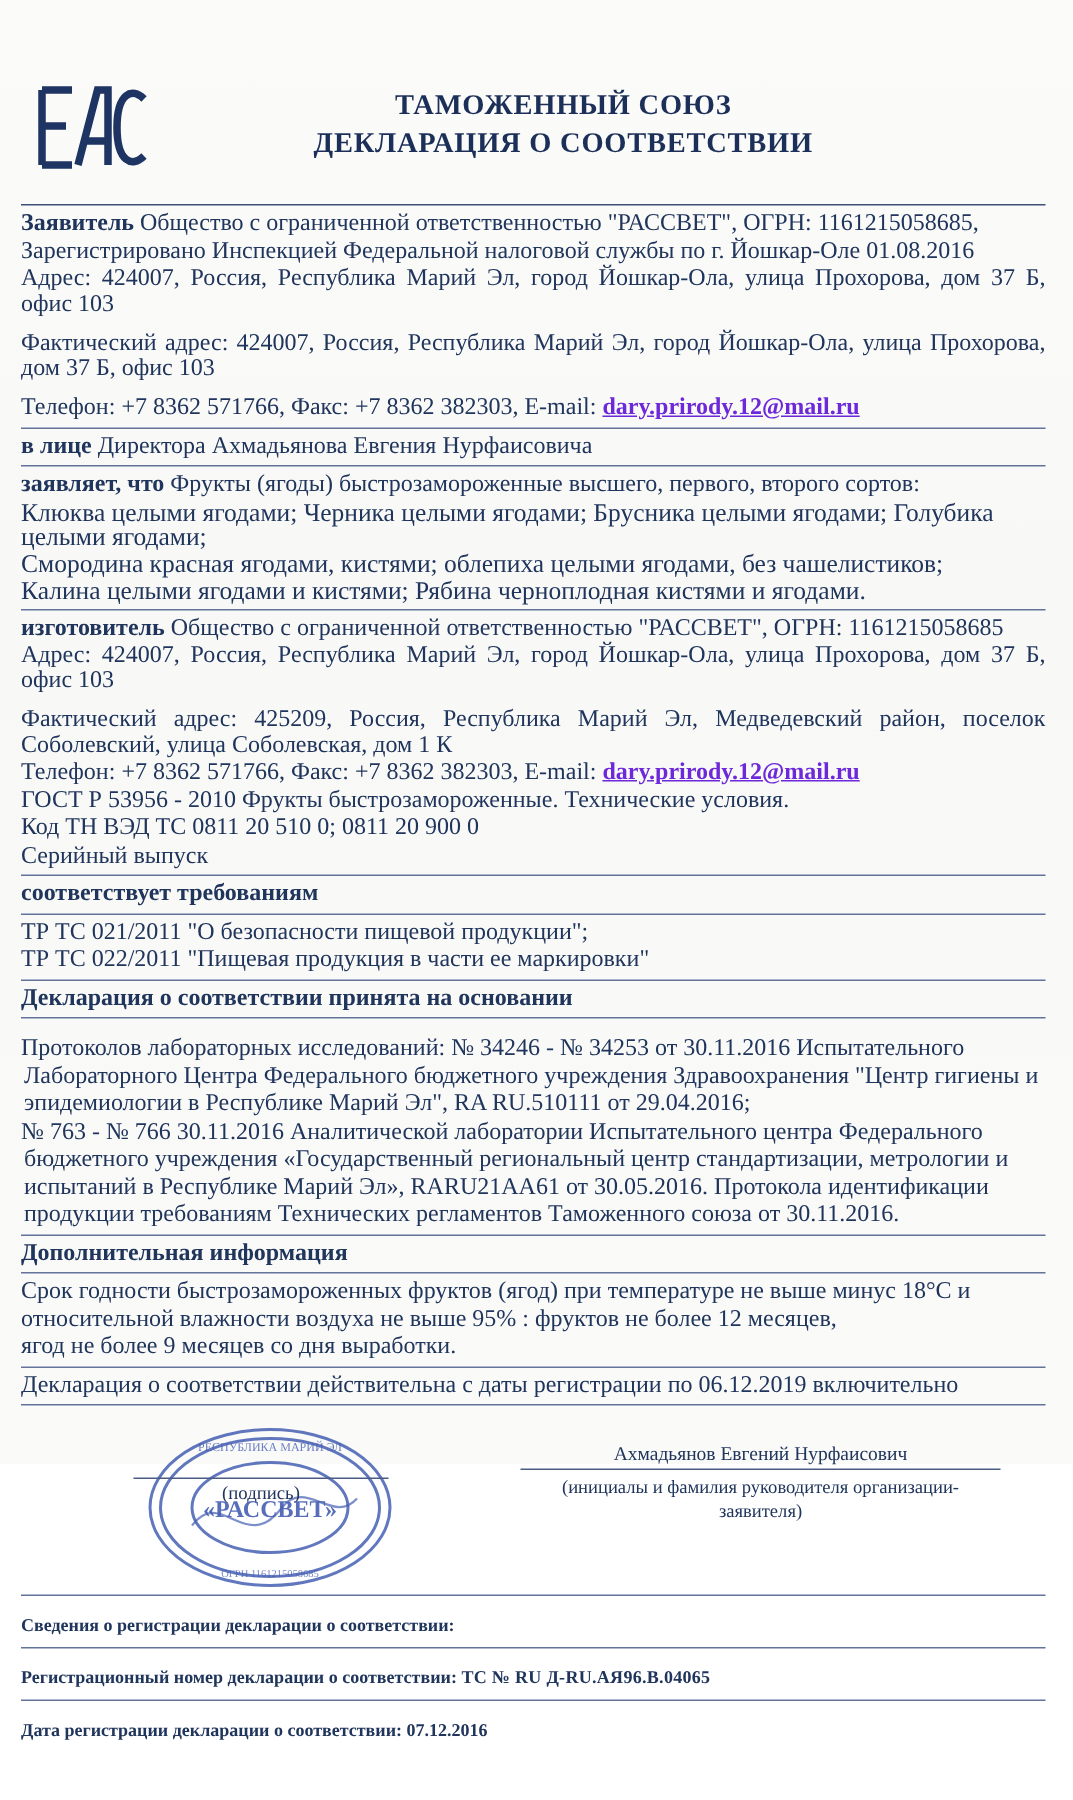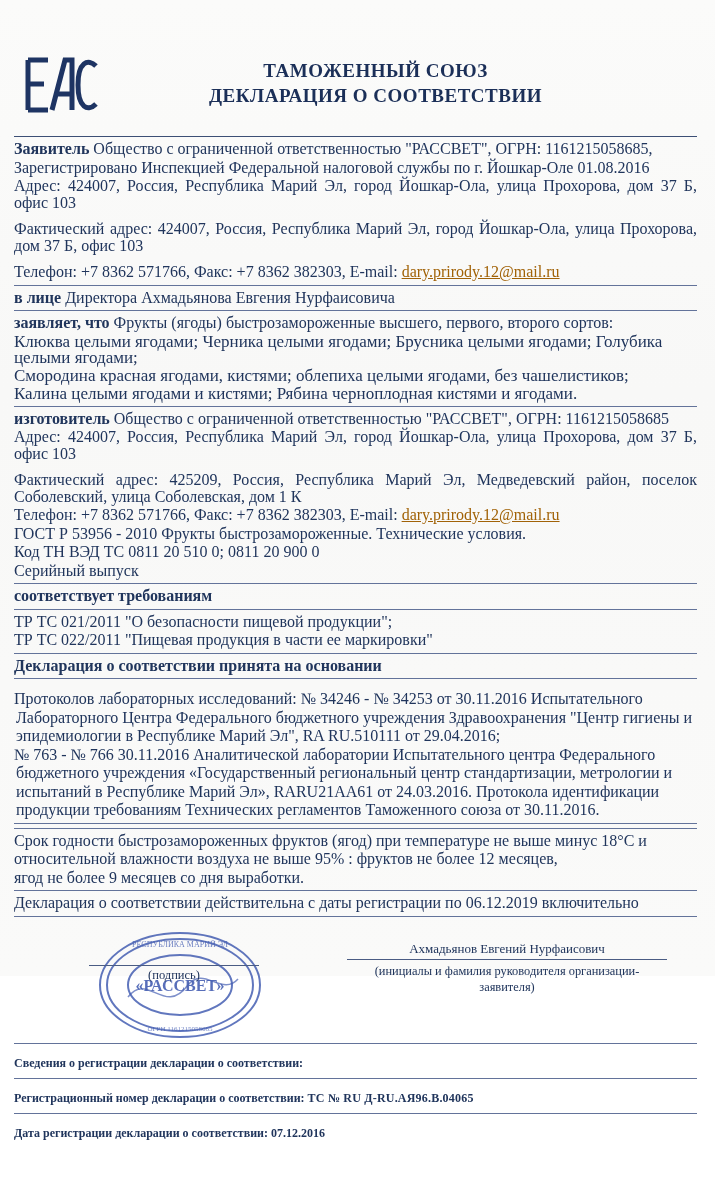--- a/index.html
+++ b/index.html
@@ -78,21 +78,22 @@
   .sec.just { text-align: justify; }
   .lbl {
     font-weight: bold;
   }
   .small {
     font-size: 17px;
     line-height: 16px;
   }
   .link {
     text-decoration: underline;
-    color: #a16207;
+    color: #6d28d9;
+    font-weight: bold;
   }
   .indent { padding-left: 2px; }
   
   .sign-area {
     position: relative;
     height: 112px;
     margin-top: 10px;
   }
   .sign-left {
     position: absolute;
@@ -239,27 +240,28 @@
 
     <div>
       <div class="sec lbl">Декларация о соответствии принята на основании</div>
       <hr class="rule thin">
       <div class="spacer-6"></div>
       <div class="sec">Протоколов лабораторных исследований: № 34246 - № 34253 от 30.11.2016  Испытательного</div>
       <div class="sec indent">Лабораторного Центра Федерального бюджетного учреждения Здравоохранения "Центр гигиены и</div>
       <div class="sec indent">эпидемиологии в Республике Марий Эл",  RA RU.510111 от 29.04.2016;</div>
       <div class="sec">№ 763 - № 766  30.11.2016 Аналитической лаборатории Испытательного центра Федерального</div>
       <div class="sec indent">бюджетного учреждения «Государственный региональный центр стандартизации, метрологии и</div>
-      <div class="sec indent">испытаний в Республике Марий Эл»,  RARU21AA61 от 24.03.2016.     Протокола идентификации</div>
+      <div class="sec indent">испытаний в Республике Марий Эл»,  RARU21AA61 от 30.05.2016.     Протокола идентификации</div>
       <div class="sec indent">продукции требованиям Технических регламентов Таможенного союза от 30.11.2016.</div>
     </div>
 
     <hr class="rule thin">
 
     <div>
+      <div class="sec lbl">Дополнительная информация</div>
       <hr class="rule thin">
       <div class="sec">Срок годности быстрозамороженных  фруктов (ягод) при температуре не выше  минус 18°С и</div>
       <div class="sec">относительной влажности воздуха не выше 95% :  фруктов не более 12 месяцев,</div>
       <div class="sec">ягод не более 9 месяцев со дня выработки.</div>
     </div>
 
     <hr class="rule thin">
 
     <div class="sec">Декларация о соответствии  действительна с даты регистрации по 06.12.2019 включительно</div>
 

